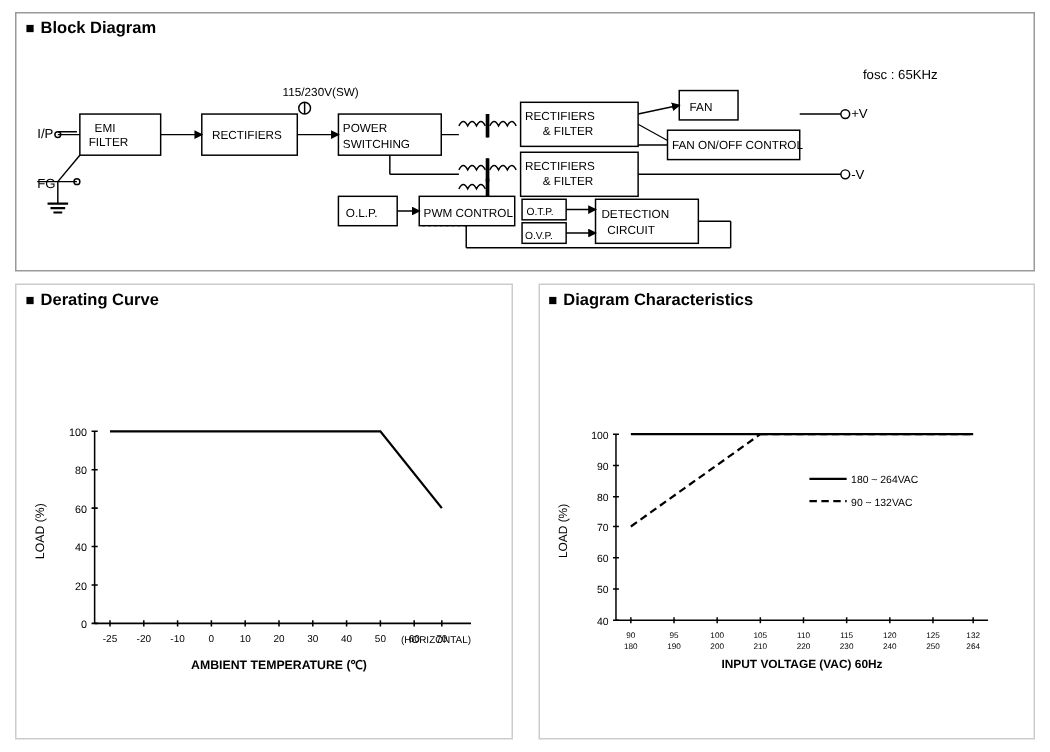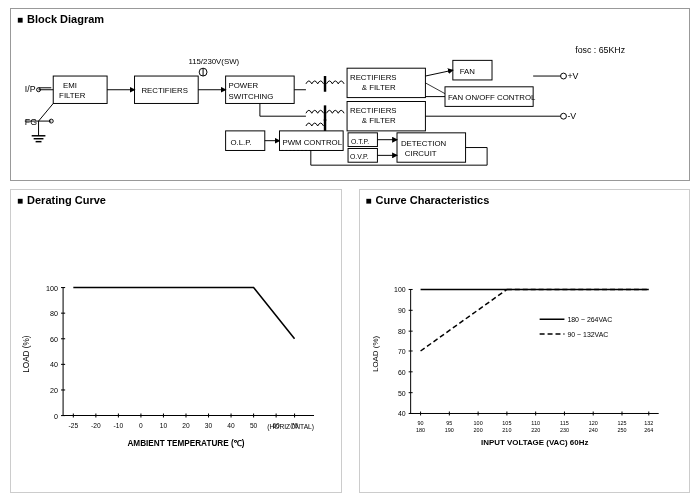--- a/index.html
+++ b/index.html
@@ -263,21 +263,21 @@
           <text x="290" y="183" font-size="6.5" text-anchor="end">(HORIZONTAL)</text>
 
           <polyline points="55,45 231,45 271,95" fill="none" stroke="#000" stroke-width="1.5"></polyline>
 
           <text x="165" y="200" font-size="8" text-anchor="middle" font-weight="bold">AMBIENT TEMPERATURE (℃)</text>
         </svg>
       </div>
     </div>
 
     <div class="chart-section">
-      <div class="chart-title">Curve Characteristics</div>
+      <div class="chart-title">Diagram Characteristics</div>
       <div class="chart-area">
         <svg viewBox="0 0 320 210" width="100%" height="100%">
 
           <text x="12" y="110" font-size="8" text-anchor="middle" transform="rotate(-90,12,110)">LOAD (%)</text>
 
           <line x1="45" y1="45" x2="45" y2="170" stroke="#000" stroke-width="1"></line>
           <line x1="45" y1="170" x2="295" y2="170" stroke="#000" stroke-width="1"></line>
 
           <text x="40" y="173" font-size="7" text-anchor="end">40</text>
           <line x1="43" y1="170" x2="47" y2="170" stroke="#000" stroke-width="1"></line>

